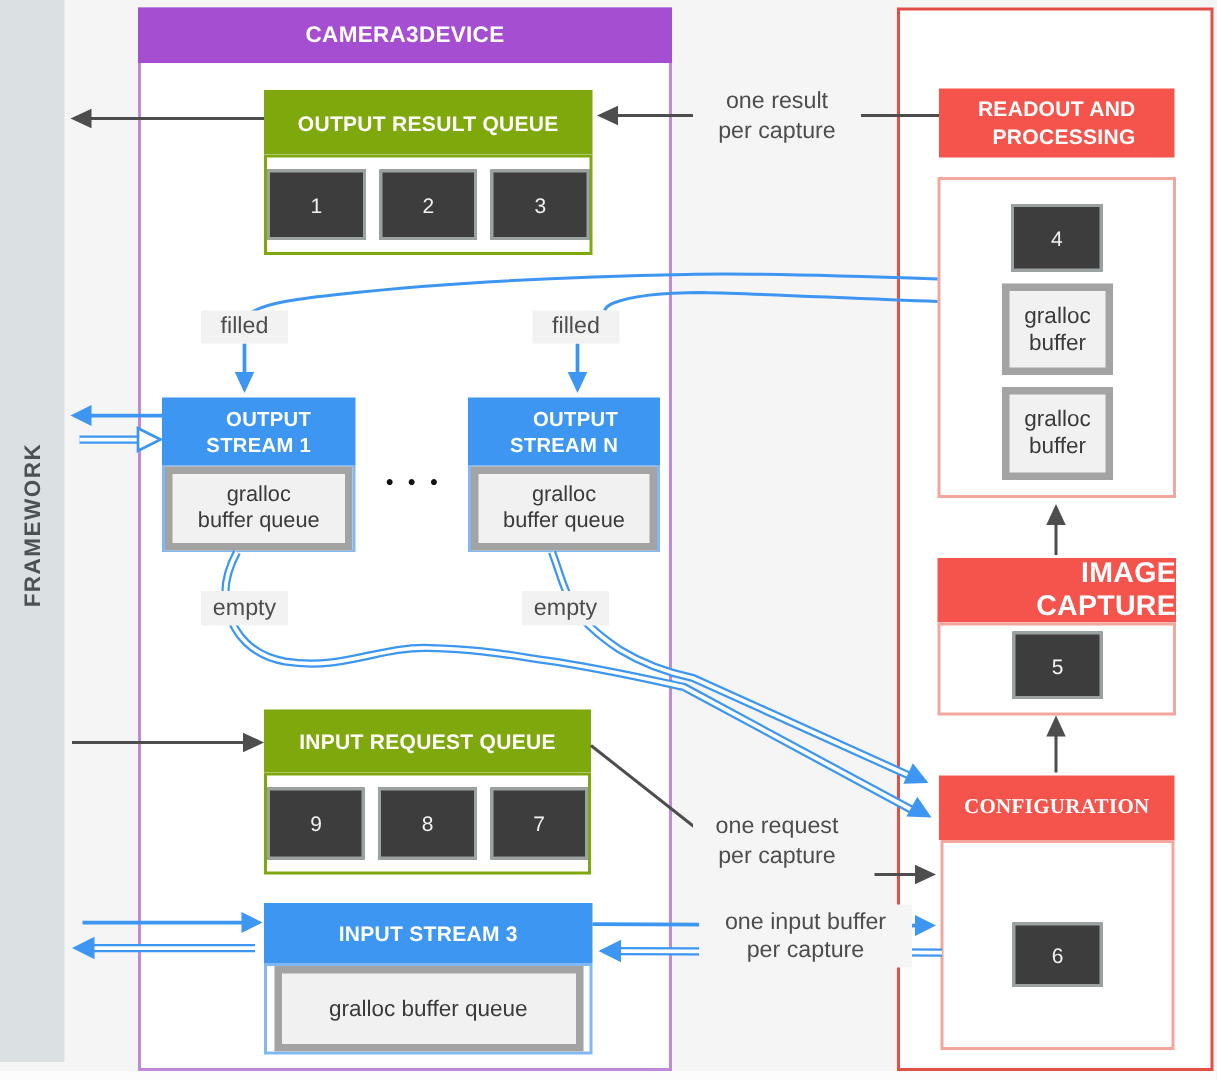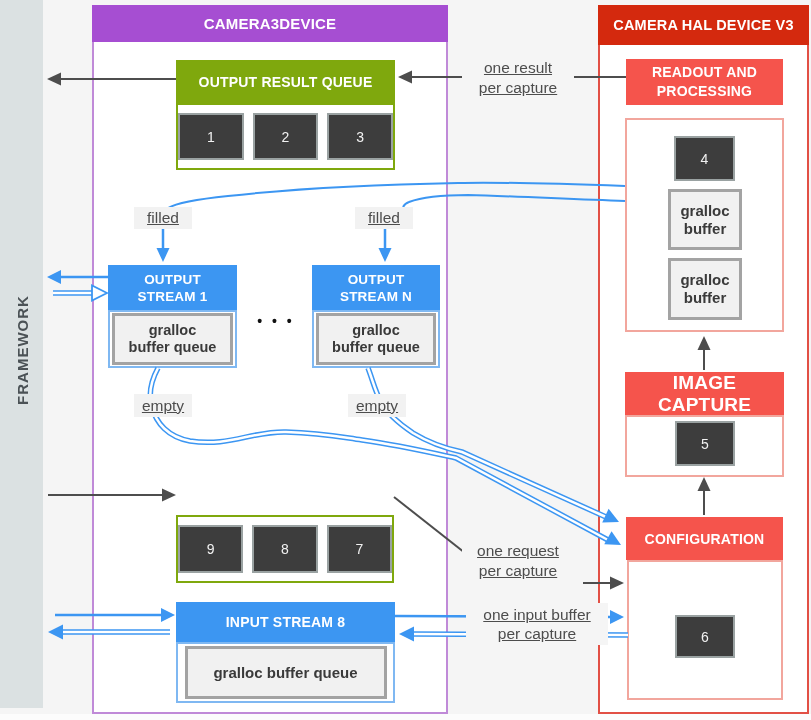--- a/index.html
+++ b/index.html
@@ -1,47 +1,46 @@
 <!DOCTYPE html>
 <html><head>
 <meta charset="utf-8">
 <style>
   html,body{margin:0;padding:0;background:#f5f5f5;}
   #stage{position:relative;width:811px;height:720px;background:#f5f5f5;overflow:hidden;
          font-family:"Liberation Sans",sans-serif;}
   .abs{position:absolute;box-sizing:border-box;}
   .hdr{color:#fff;font-weight:bold;display:flex;align-items:center;justify-content:center;
-       text-align:center;white-space:pre-line;letter-spacing:.2px;}
+       text-align:right;white-space:pre-line;letter-spacing:.2px;}
   .container{background:#fff;z-index:2;}
   .queue-content{background:#fff;display:flex;align-items:center;justify-content:center;gap:9px;z-index:3;}
   .darkbox{background:#3d3d3d;border:2px solid #9aa2a2;color:#f2f2f2;display:flex;align-items:center;
            justify-content:center;font-size:14px;z-index:3;}
-  .gralloc{background:#f1f1f1;border:3px solid #a3a3a3;color:#3a3a3a;display:flex;align-items:center;
-           justify-content:center;text-align:center;white-space:pre-line;z-index:3;font-weight:bold;}
+  .gralloc{background:#f1f1f1;border:5px solid #a3a3a3;color:#3a3a3a;display:flex;align-items:center;
+           justify-content:center;text-align:center;white-space:pre-line;z-index:3;}
   .lbl{color:#4d4d4d;display:flex;align-items:center;justify-content:center;text-align:center;
-       white-space:pre-line;font-size:15.5px;line-height:20px;z-index:6;text-decoration:underline;}
+       white-space:pre-line;font-size:15.5px;line-height:20px;z-index:6;}
   .lbl-inner{background:#f2f2f2;}
   .lbl-gap{background:#f5f5f5;}
   svg.wires{position:absolute;left:0;top:0;z-index:4;pointer-events:none;}
   .z3{z-index:3;}
 </style>
 </head>
 <body>
 
 <div id="stage">
 
   <div class="abs" style="left:0;top:0;width:43px;height:708px;background:#dbe1e2;z-index:1;"></div>
   <div class="abs" style="left:22px;top:350px;transform:translate(-50%,-50%) rotate(-90deg);white-space:nowrap;
               color:#4b5256;font-weight:bold;font-size:15px;letter-spacing:1px;z-index:2;">FRAMEWORK</div>
 
   <div class="abs container" style="left:92px;top:5px;width:356px;height:709px;border:2px solid #c08ad8;"></div>
   <div class="abs hdr" style="left:92px;top:5px;width:356px;height:37px;background:#a64ed2;font-size:15px;z-index:3;">CAMERA3DEVICE</div>
 
   <div class="abs container" style="left:598px;top:5px;width:211px;height:709px;border:2px solid #e25045;"></div>
-  <div class="abs hdr" style="left:598px;top:5px;width:211px;height:40px;background:#d4290e;font-size:14.5px;z-index:3;">CAMERA HAL DEVICE V3</div>
 
   <div class="abs hdr z3" style="left:176px;top:60px;width:219px;height:43px;background:#7fa80d;font-size:14px;">OUTPUT RESULT QUEUE</div>
   <div class="abs queue-content" style="left:176px;top:103px;width:219px;height:67px;border:2px solid #7fa80d;">
     <div class="darkbox" style="width:62px;height:43px;">1</div>
     <div class="darkbox" style="width:62px;height:43px;">2</div>
     <div class="darkbox" style="width:62px;height:43px;">3</div>
   </div>
 
   <div class="abs hdr z3" style="left:108px;top:265px;width:129px;height:45px;background:#3c96f2;font-size:13.5px;line-height:17px;">OUTPUT
 STREAM 1</div>
@@ -53,45 +52,46 @@
   <div class="abs z3" style="left:245px;top:312px;width:62px;height:18px;display:flex;align-items:center;justify-content:center;
               color:#111;font-weight:bold;font-size:14px;letter-spacing:3px;">• • •</div>
 
   <div class="abs hdr z3" style="left:312px;top:265px;width:128px;height:45px;background:#3c96f2;font-size:13.5px;line-height:17px;">OUTPUT
 STREAM N</div>
   <div class="abs queue-content" style="left:312px;top:310px;width:128px;height:58px;border:2px solid #7fb8f2;">
     <div class="gralloc" style="width:114px;height:46px;font-size:14.5px;line-height:17px;">gralloc
 buffer queue</div>
   </div>
 
+  <div class="abs hdr z3" style="left:176px;top:473px;width:218px;height:42px;background:#7fa80d;font-size:14px;">INPUT REQUEST QUEUE</div>
   <div class="abs queue-content" style="left:176px;top:515px;width:218px;height:68px;border:2px solid #7fa80d;">
     <div class="darkbox" style="width:62px;height:44px;">9</div>
     <div class="darkbox" style="width:62px;height:44px;">8</div>
     <div class="darkbox" style="width:62px;height:44px;">7</div>
   </div>
 
-  <div class="abs hdr z3" style="left:176px;top:602px;width:219px;height:40px;background:#3c96f2;font-size:14px;">INPUT STREAM 8</div>
+  <div class="abs hdr z3" style="left:176px;top:602px;width:219px;height:40px;background:#3c96f2;font-size:14px;">INPUT STREAM 3</div>
   <div class="abs queue-content" style="left:176px;top:642px;width:219px;height:61px;border:2px solid #7fb8f2;">
     <div class="gralloc" style="width:196px;height:47px;font-size:15px;">gralloc buffer queue</div>
   </div>
 
   <div class="abs hdr z3" style="left:626px;top:59px;width:157px;height:46px;background:#f5544c;font-size:14px;line-height:19px;">READOUT AND
 PROCESSING</div>
   <div class="abs container z3" style="left:625px;top:118px;width:159px;height:214px;border:2px solid #f2a69d;"></div>
   <div class="abs darkbox" style="left:674px;top:136px;width:61px;height:45px;">4</div>
   <div class="abs gralloc" style="left:668px;top:189px;width:74px;height:61px;font-size:15px;line-height:18px;">gralloc
 buffer</div>
   <div class="abs gralloc" style="left:668px;top:258px;width:74px;height:62px;font-size:15px;line-height:18px;">gralloc
 buffer</div>
 
   <div class="abs hdr z3" style="left:625px;top:372px;width:159px;height:43px;background:#f5544c;font-size:19px;">IMAGE CAPTURE</div>
   <div class="abs container z3" style="left:625px;top:415px;width:159px;height:62px;border:2px solid #f2a69d;"></div>
   <div class="abs darkbox" style="left:675px;top:421px;width:60px;height:45px;">5</div>
 
-  <div class="abs hdr z3" style="left:626px;top:517px;width:157px;height:43px;background:#f5544c;font-size:14px;">CONFIGURATION</div>
+  <div class="abs hdr z3" style="left:626px;top:517px;width:157px;height:43px;background:#f5544c;font-size:14px;font-family:Liberation Serif, serif;">CONFIGURATION</div>
   <div class="abs container z3" style="left:627px;top:560px;width:156px;height:140px;border:2px solid #f2a69d;"></div>
   <div class="abs darkbox" style="left:675px;top:615px;width:60px;height:43px;">6</div>
 
   <svg class="wires" width="811" height="720" viewBox="0 0 811 720">
 
     <g stroke="#4d4d4d" stroke-width="2" fill="none">
       <line x1="176" y1="79" x2="58" y2="79"></line>
       <line x1="626" y1="77" x2="410" y2="77"></line>
       <line x1="48" y1="495" x2="165" y2="495"></line>
       <line x1="394" y1="497" x2="474" y2="560"></line>

